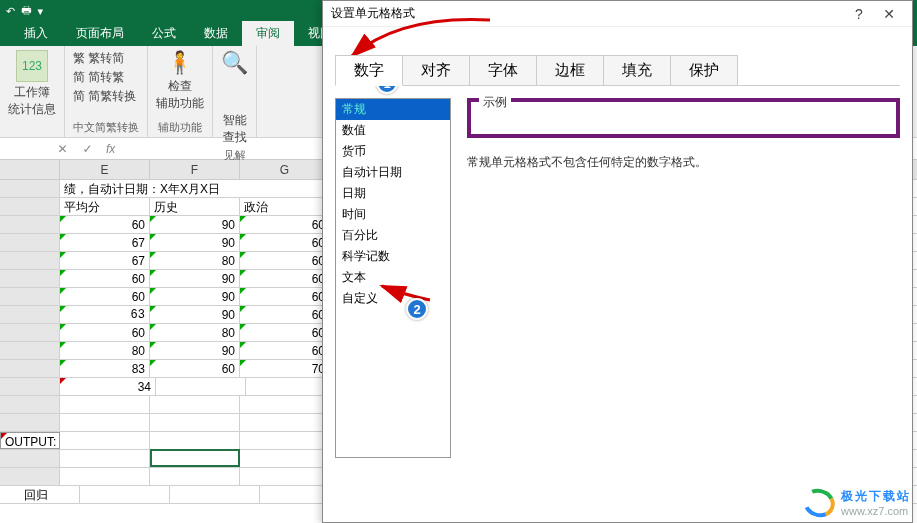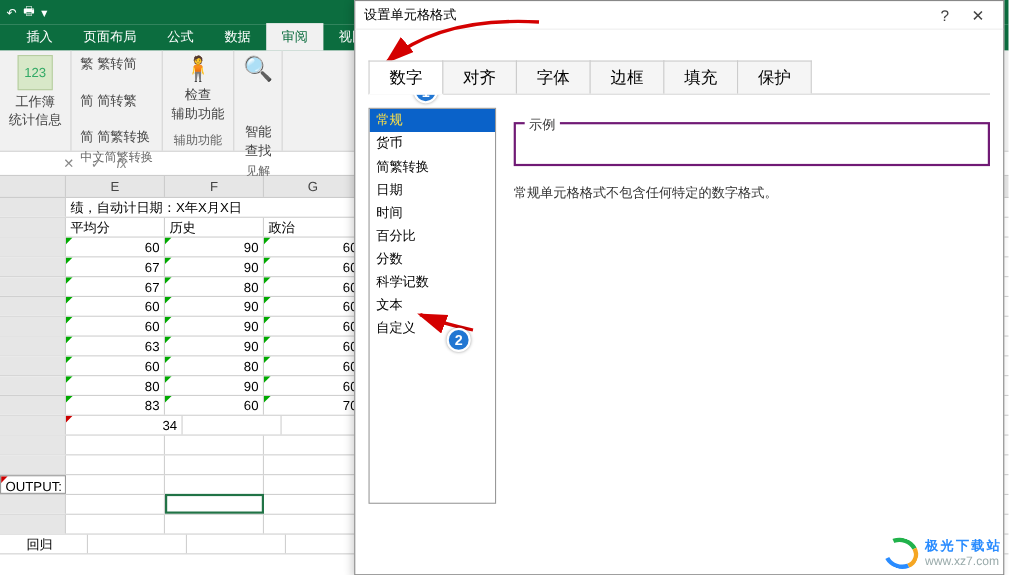--- a/index.html
+++ b/index.html
@@ -15,21 +15,21 @@
 
 
 .ribbontabs { height: 24px; background: #0c6d3f; display: flex; align-items: flex-end; padding-left: 10px; color: #fff; font-size: 12px; }
 .ribbontabs .tab { padding: 4px 14px; cursor: pointer; }
 .ribbontabs .tab.active { background: #f1f1f1; color: #0c6d3f; position: relative; }
 
 
 .ribbon { height: 92px; background: #f1f1f1; border-bottom: 1px solid #d4d4d4; display: flex; }
 .rgroup { border-right: 1px solid #d4d4d4; padding: 4px 8px 2px 8px; display: flex; flex-direction: column; justify-content: space-between; font-size: 12px; color: #444; }
 .rgroup .gname { font-size: 11px; color: #666; text-align: center; margin-top: 2px; }
-.rgroup .stack { display: flex; flex-direction: column; gap: 16px; }
+.rgroup .stack { display: flex; flex-direction: column; gap: 2px; }
 .rgroup .row { display: flex; align-items: center; gap: 4px; font-size: 12px; white-space: nowrap; }
 .rgroup .big { display: flex; flex-direction: column; align-items: center; gap: 2px; font-size: 12px; }
 .rgroup .big .ico { font-size: 22px; }
 .iconbox { width: 32px; height: 32px; border: 1px solid #b7cda0; background: #d8e8c8; display: flex; align-items: center; justify-content: center; font-size: 12px; color: #3a6; }
 
 
 .fbar { height: 22px; border-bottom: 1px solid #ccc; display: flex; align-items: center; font-size: 12px; }
 .fbar .namebox { width: 50px; border-right: 1px solid #ccc; padding: 0 6px; color: #888; }
 .fbar .fxbtns { width: 50px; display: flex; justify-content: space-around; color: #888; }
 .fbar .fx { padding: 0 6px; color: #888; font-style: italic; }
@@ -51,23 +51,23 @@
 .dhead { height: 26px; display: flex; align-items: center; padding: 0 8px; font-size: 12px; border-bottom: 1px solid #eee; }
 .dhead .dtitle { flex: 1; }
 .dhead .dclose, .dhead .dhelp { width: 30px; text-align: center; font-size: 14px; color: #444; cursor: pointer; }
 .dtabs { display: flex; margin: 28px 12px 0 12px; font-size: 15px; }
 .dtab { padding: 5px 18px; border: 1px solid #ccc; border-bottom: none; background: #f5f5f5; margin-right: -1px; cursor: pointer; position: relative; }
 .dtab.active { background: #fff; z-index: 2; border-bottom: 1px solid #fff; margin-bottom: -1px; }
 .dbody { border-top: 1px solid #ccc; margin: 0 12px; padding: 12px 0; display: flex; gap: 16px; font-size: 12px; }
 .catlabel { font-size: 12px; margin-bottom: 4px; }
 .catbox { width: 116px; height: 360px; border: 1px solid #999; overflow-y: auto; position: relative; }
 .catitem { padding: 2px 6px; cursor: pointer; }
-.catitem.sel { background: #0a62c9; color: #fde047; }
+.catitem.sel { background: #0a62c9; color: #5eead4; }
 .preview { flex: 1; }
-.fieldset { border: 2px solid #701a75; padding: 10px; position: relative; min-height: 40px; margin-top: 13px; }
+.fieldset { border: 4px solid #701a75; padding: 10px; position: relative; min-height: 40px; }
 .fieldset .legend { position: absolute; top: -8px; left: 8px; background: #fff; padding: 0 4px; color: #333; }
 .desc { margin-top: 16px; color: #333; }
 .circlelbl { position: absolute; width: 22px; height: 22px; border-radius: 50%; background: #2176d2; border: 2px solid #fff; color: #fff; font-size: 13px; font-weight: bold; display: flex; align-items: center; justify-content: center; box-shadow: 0 0 3px rgba(0,0,0,0.4); }
 
 
 .watermark { position: absolute; right: 6px; bottom: 6px; display: flex; align-items: center; gap: 6px; font-size: 12px; }
 .watermark .wlogo { width: 32px; height: 28px; border-radius: 50%; position: relative; }
 .watermark .wlogo::before { content: ""; position: absolute; inset: 0; border-radius: 50%; border: 4px solid transparent; border-top-color: #21b24b; border-right-color: #f5a623; border-bottom-color: #2a8cff; transform: rotate(20deg); }
 .watermark .wtxt1 { color: #2a8cff; font-weight: bold; letter-spacing: 2px; }
 .watermark .wtxt2 { color: #9aa; font-size: 11px; }
@@ -189,21 +189,21 @@
         <div class="c green" style="width: 90px;">60</div>
       </div>
       <div class="r">
         <div class="c" style="width: 60px; background: rgb(230, 230, 230);"></div>
         <div class="c green" style="width: 90px;">60</div>
         <div class="c green" style="width: 90px;">90</div>
         <div class="c green" style="width: 90px;">60</div>
       </div>
       <div class="r">
         <div class="c" style="width: 60px; background: rgb(230, 230, 230);"></div>
-        <div class="c green" style="width: 90px;">63</div>
+        <div class="c green" style="width: 90px; font-family: Liberation Mono, monospace;">63</div>
         <div class="c green" style="width: 90px;">90</div>
         <div class="c green" style="width: 90px;">60</div>
       </div>
       <div class="r">
         <div class="c" style="width: 60px; background: rgb(230, 230, 230);"></div>
         <div class="c green" style="width: 90px;">60</div>
         <div class="c green" style="width: 90px;">80</div>
         <div class="c green" style="width: 90px;">60</div>
       </div>
       <div class="r">
@@ -213,21 +213,21 @@
         <div class="c green" style="width: 90px;">60</div>
       </div>
       <div class="r">
         <div class="c" style="width: 60px; background: rgb(230, 230, 230);"></div>
         <div class="c green" style="width: 90px;">83</div>
         <div class="c green" style="width: 90px;">60</div>
         <div class="c green" style="width: 90px;">70</div>
       </div>
       <div class="r">
         <div class="c" style="width: 60px; background: rgb(230, 230, 230);"></div>
-        <div class="c redmark" style="width: 106px;">34</div>
+        <div class="c redmark" style="width: 96px;">34</div>
         <div class="c" style="width: 90px;"></div>
         <div class="c" style="width: 90px;"></div>
       </div>
       <div class="r">
         <div class="c" style="width: 60px; background: rgb(230, 230, 230);"></div>
         <div class="c" style="width: 90px;"></div>
         <div class="c" style="width: 90px;"></div>
         <div class="c" style="width: 90px;"></div>
       </div>
       <div class="r">
@@ -275,26 +275,26 @@
     <div class="dtab">对齐</div>
     <div class="dtab">字体</div>
     <div class="dtab">边框</div>
     <div class="dtab">填充</div>
     <div class="dtab">保护</div>
   </div>
   <div class="dbody">
     <div>
       <div class="catbox" id="catbox">
           <div class="catitem sel">常规</div>
+          <div class="catitem">数值</div>
           <div class="catitem">货币</div>
-          <div class="catitem">简繁转换</div>
+          <div class="catitem">自动计日期</div>
           <div class="catitem">日期</div>
           <div class="catitem">时间</div>
           <div class="catitem">百分比</div>
-          <div class="catitem">分数</div>
           <div class="catitem">科学记数</div>
           <div class="catitem">文本</div>
           <div class="catitem">自定义</div>
         </div>
     </div>
     <div class="preview">
       <div class="fieldset">
         <span class="legend">示例</span>
       </div>
       <div class="desc">常规单元格格式不包含任何特定的数字格式。</div>

